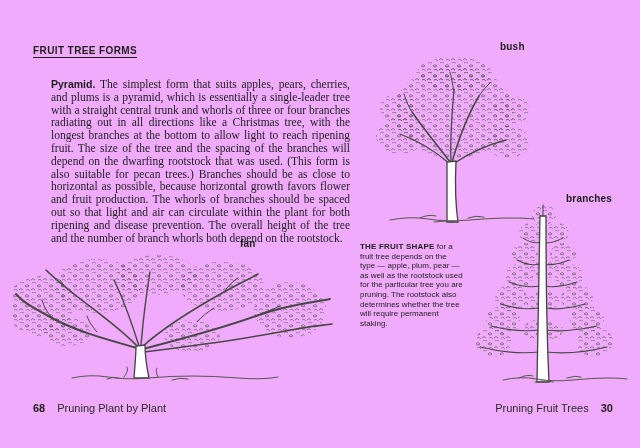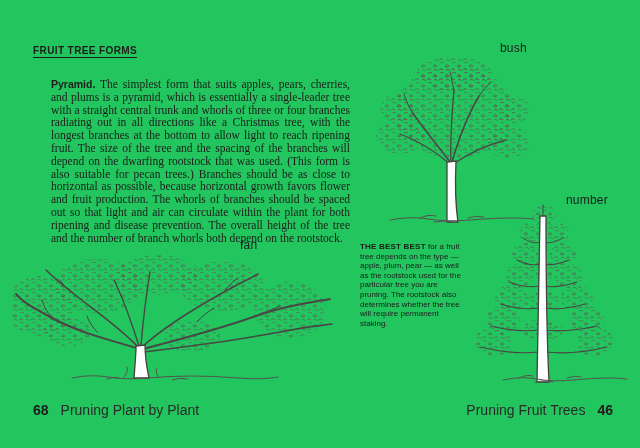--- a/index.html
+++ b/index.html
@@ -1,52 +1,52 @@
 <!DOCTYPE html>
 <html><head>
 <meta charset="utf-8">
 <style>
   html,body{margin:0;padding:0;background:#ffffff;}
   .spread{
-    position:relative;width:640px;height:448px;background:#22c55e;overflow:hidden;
+    position:relative;width:640px;height:448px;background:#f0abfc;overflow:hidden;
     font-family:"Liberation Sans",sans-serif;color:#1d1d1b;
   }
   
   .heading{
     position:absolute;left:33px;top:45px;margin:0;
     font-size:10px;font-weight:bold;letter-spacing:.4px;
     font-family:"Liberation Sans",sans-serif;color:#1d1d1b;
     border-bottom:1.5px solid #1d1d1b;padding-bottom:1px;display:inline-block;
   }
   .body-par{
     position:absolute;left:33px;top:60px;width:299px;margin:18px;
     font-family:"Liberation Serif",serif;font-size:11.5px;line-height:12.8px;
     text-align:justify;color:#1d1d1b;
   }
   .lead{
     font-family:"Liberation Sans",sans-serif;font-weight:bold;font-size:10.5px;
   }
   .fig-label{
-    position:absolute;font-size:12px;font-weight:normal;letter-spacing:.2px;color:#1d1d1b;
+    position:absolute;font-size:10px;font-weight:bold;letter-spacing:.2px;color:#1d1d1b;
   }
   .label-fan{left:240px;top:238px;text-align:center;}
   .label-bush{left:500px;top:41px;}
   .label-pyramid{left:566px;top:193px;}
   .tree{position:absolute;}
   .tree-fan{left:12px;top:252px;}
   .tree-bush{left:372px;top:52px;}
   .tree-pyramid{left:475px;top:200px;}
   
   .note{
     position:absolute;left:360px;top:242px;width:104px;
     font-size:8px;line-height:9.6px;color:#1d1d1b;
   }
   .note-lead{font-weight:bold;letter-spacing:.2px;}
   
-  .footer{position:absolute;top:402px;font-size:14px;color:#2a2a28;}
+  .footer{position:absolute;top:402px;font-size:11px;color:#2a2a28;}
   .footer-left{left:33px;}
   .footer-right{right:27px;text-align:right;}
   .pgnum{font-weight:bold;color:#1d1d1b;}
   .footer-left .pgnum{margin-right:12px;}
   .footer-right .pgnum{margin-left:12px;}
   svg .ln{stroke:#474744;fill:none;stroke-linecap:round;}
   svg .trunk{fill:#ffffff;stroke:#42423f;stroke-width:1.3;}
   svg .gnd{stroke:#55554f;fill:none;stroke-width:1;stroke-linecap:round;}
 </style>
 </head>
@@ -124,23 +124,23 @@
       <path class="ln" stroke-width="1.3" d="M78,112 C62,98 44,88 28,82"></path>
       <path class="ln" stroke-width="1.3" d="M81,112 C99,100 118,92 134,88"></path>
       <path class="ln" stroke-width="1" d="M40,60 C36,54 34,48 32,42"></path>
       <path class="ln" stroke-width="1" d="M107,44 C111,38 115,34 119,30"></path>
       <path class="ln" stroke-width="1" d="M82,38 C80,32 80,26 78,20"></path>
       <path class="trunk" d="M75,170 C75,153 75,133 75,110 L84,109 C83,131 83,150 86,170 Z"></path>
       <path class="gnd" d="M18,168 q20,-4 38,-1 t42,1 t40,-2 t24,1"></path>
       <path class="gnd" d="M48,166 q8,-4 16,-2 M96,166 q8,-3 16,-1 M62,170 q10,-2 20,0"></path>
     </svg>
 
-    <aside class="note"><span class="note-lead">THE BEST BEST</span><span> for a fruit tree depends on the type — apple, plum, pear — as well as the rootstock used for the particular tree you are pruning. The rootstock also determines whether the tree will require permanent staking.</span></aside>
+    <aside class="note"><span class="note-lead">THE FRUIT SHAPE</span><span> for a fruit tree depends on the type — apple, plum, pear — as well as the rootstock used for the particular tree you are pruning. The rootstock also determines whether the tree will require permanent staking.</span></aside>
 
-    <div class="fig-label label-pyramid">number</div>
+    <div class="fig-label label-pyramid">branches</div>
 
     <svg class="tree tree-pyramid" width="160" height="185" viewBox="0 0 160 185">
       <defs>
         <pattern id="folC" width="12" height="10" patternUnits="userSpaceOnUse">
           <path d="M1,4 Q3,1 5,4 Q3,6 1,4" fill="none" stroke="#5a5a55" stroke-width="0.7"></path>
           <path d="M7,8 Q9,5 11,8" fill="none" stroke="#5a5a55" stroke-width="0.7"></path>
           <path d="M8,1 Q10,-1 12,1" fill="none" stroke="#5a5a55" stroke-width="0.6"></path>
           <path d="M2,8 Q4,6 6,9" fill="none" stroke="#5a5a55" stroke-width="0.6"></path>
         </pattern>
       </defs>
@@ -166,17 +166,17 @@
       <path class="ln" stroke-width="1.1" d="M65,86 C54,88 44,86 34,82     M69,86 C80,88 90,86 102,82"></path>
       <path class="ln" stroke-width="1.1" d="M65,64 C58,66 50,64 42,60     M69,64 C76,66 84,64 94,60"></path>
       <path class="ln" stroke-width="1" d="M66,42 C60,44 54,42 48,38     M68,42 C74,44 80,42 88,38"></path>
       <path class="trunk" d="M62,182 C63,140 64,90 65,16 L71,16 C71,90 72,140 74,182 Z"></path>
       <path class="ln" stroke-width="1" d="M68,16 C68,11 68,8 68,5"></path>
       <path class="gnd" d="M28,180 q18,-4 34,-1 t36,1 t34,-2 t20,1"></path>
       <path class="gnd" d="M44,178 q8,-4 14,-2 M92,178 q8,-3 14,-1 M60,182 q10,-2 18,0"></path>
     </svg>
 
     <footer class="footer footer-right">
-      <span>Pruning Fruit Trees</span><span class="pgnum">46</span>
+      <span>Pruning Fruit Trees</span><span class="pgnum">30</span>
     </footer>
   </section>
 
 </div>
 
 </body></html>

